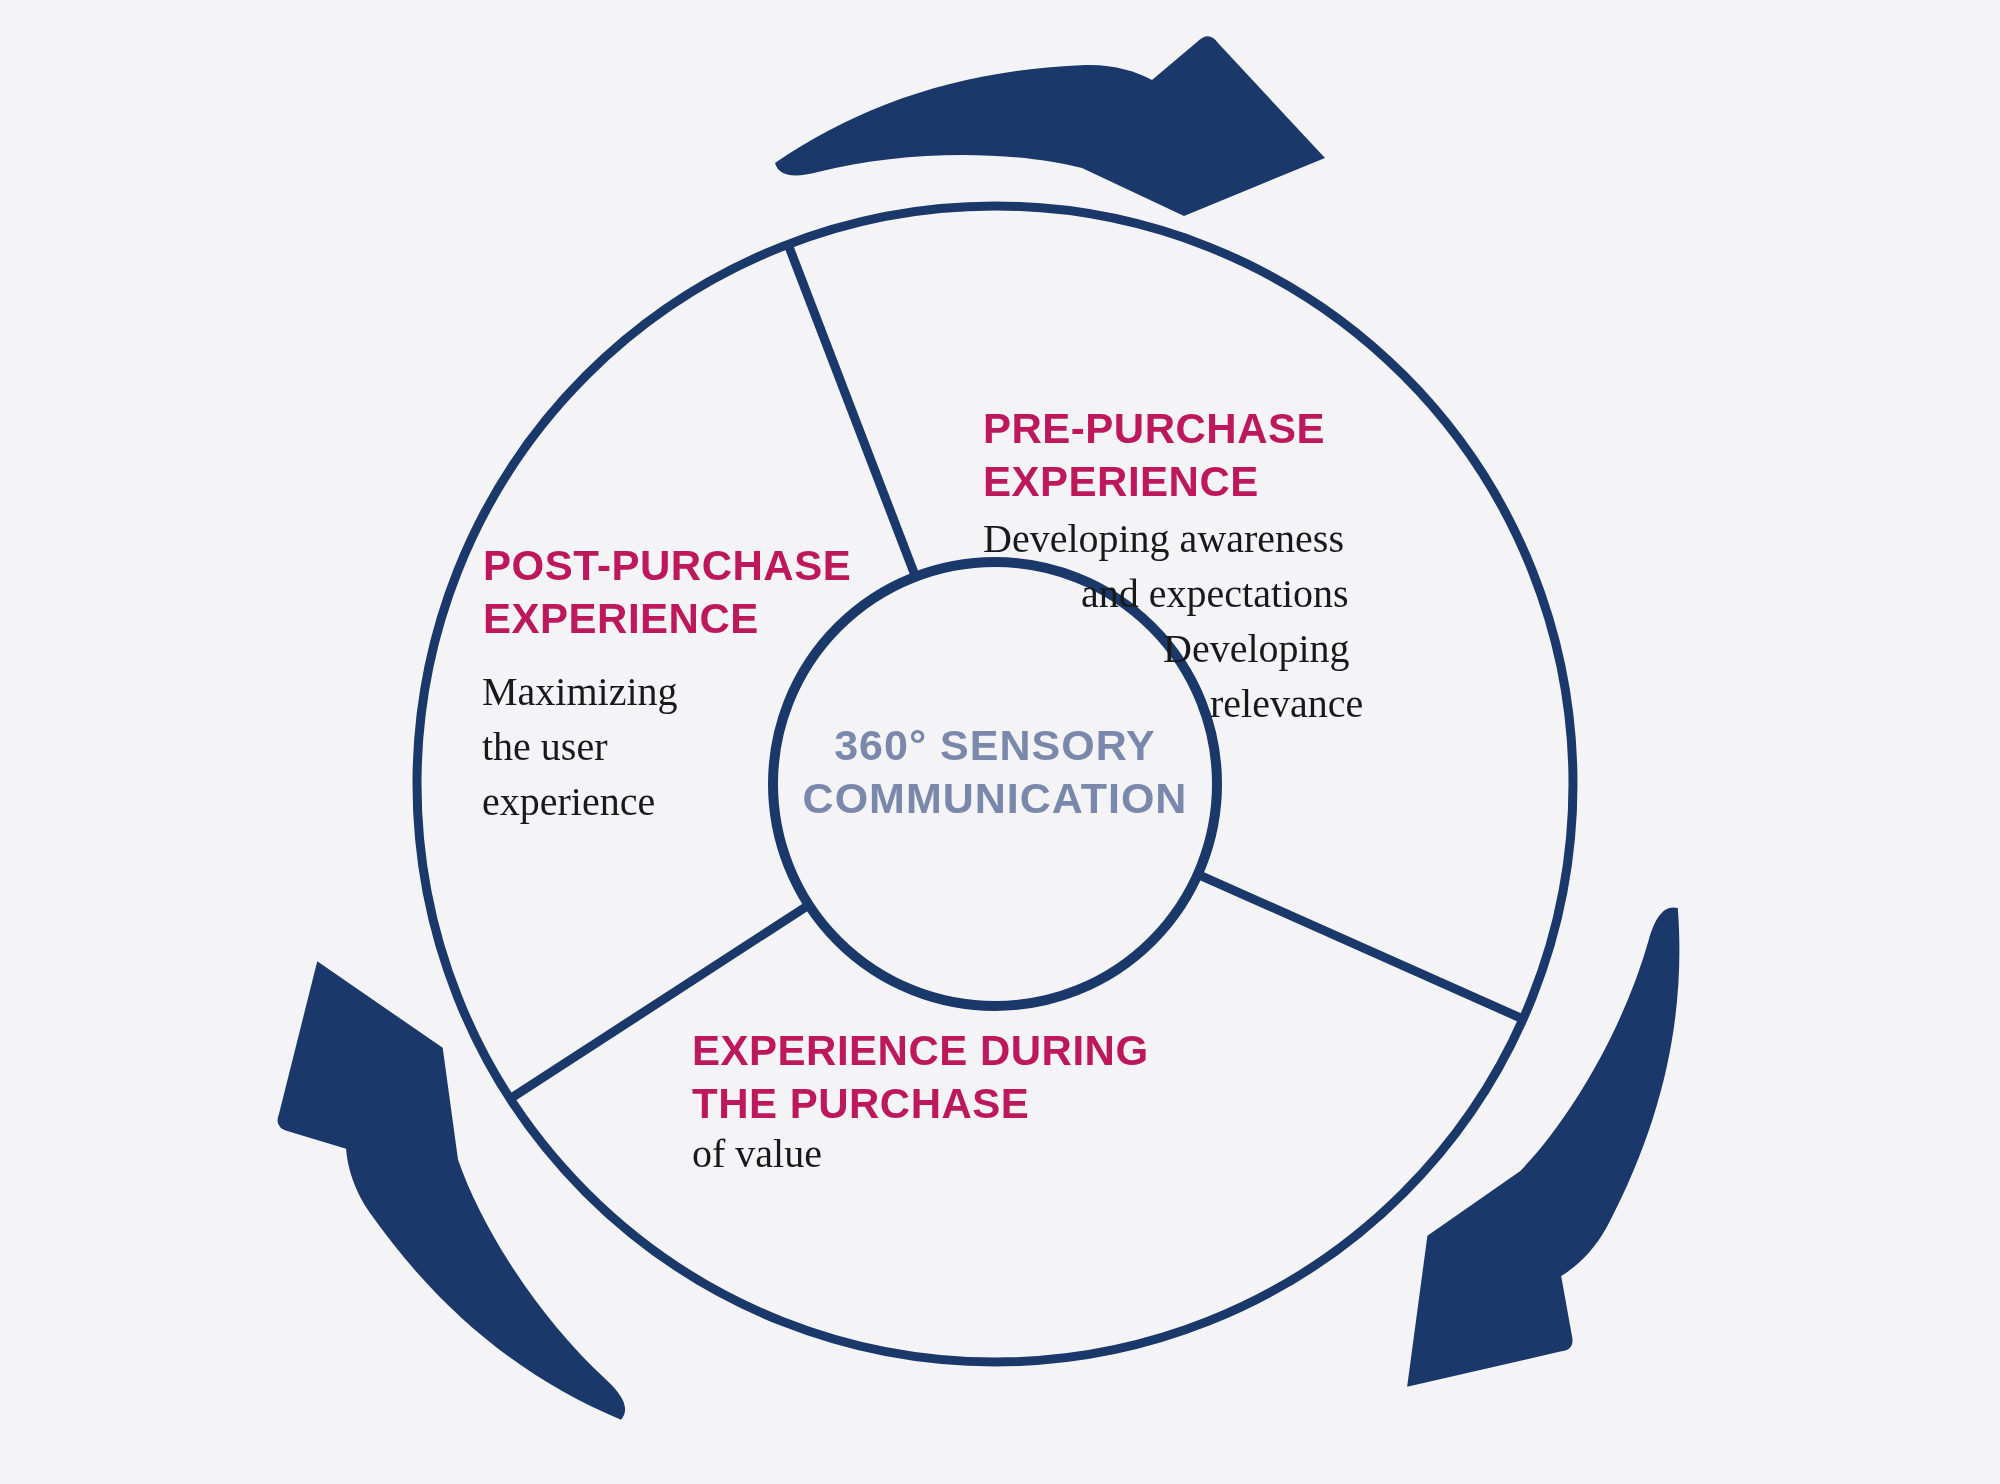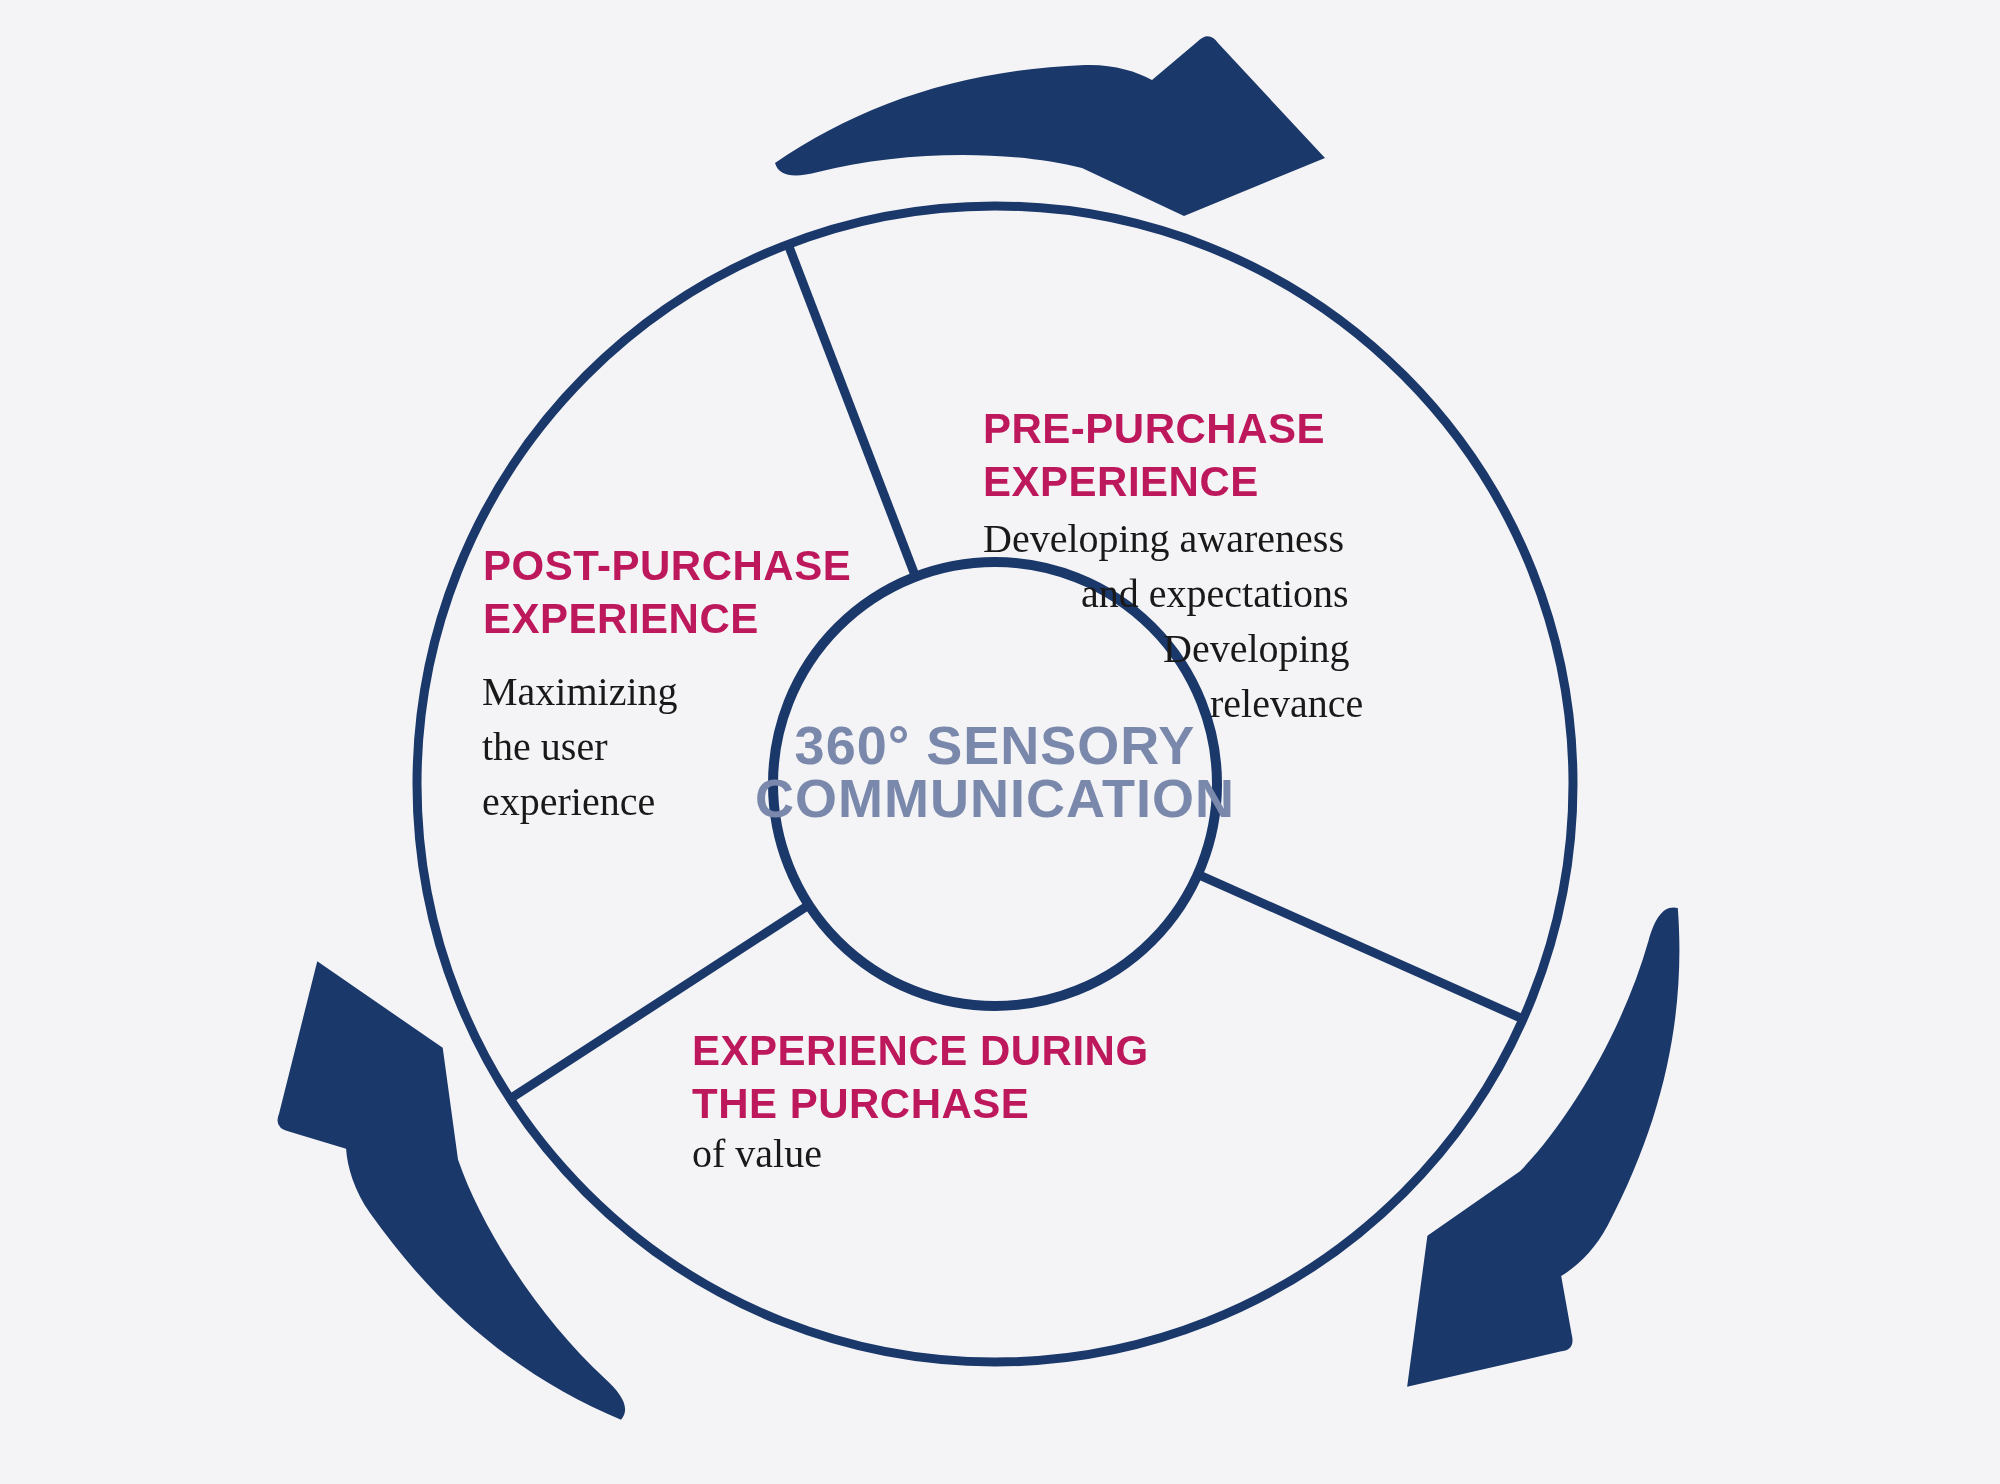--- a/index.html
+++ b/index.html
@@ -31,21 +31,21 @@
   
   .desc-pre .ind-0{margin-left:0;}
   .desc-pre .ind-1{margin-left:98px;}
   .desc-pre .ind-2{margin-left:180px;}
   .desc-pre .ind-3{margin-left:227px;}
   .center-label{
     left:495px;top:719px;width:1000px;
     text-align:center;
     font-family:"Liberation Sans",sans-serif;
     font-weight:700;
-    font-size:54px;
+    font-size:43px;
     line-height:53px;
     letter-spacing:1px;
     color:#7a88ac;
     white-space:nowrap;
   }
   .block-pre-title   {left:983px; top:402px;}
   .block-pre-desc    {left:983px; top:511px;}
   .block-post-title  {left:483px; top:539px;}
   .block-post-desc   {left:482px; top:641px;margin-top:23px;}
   .block-during-title{left:692px; top:1024px;}

